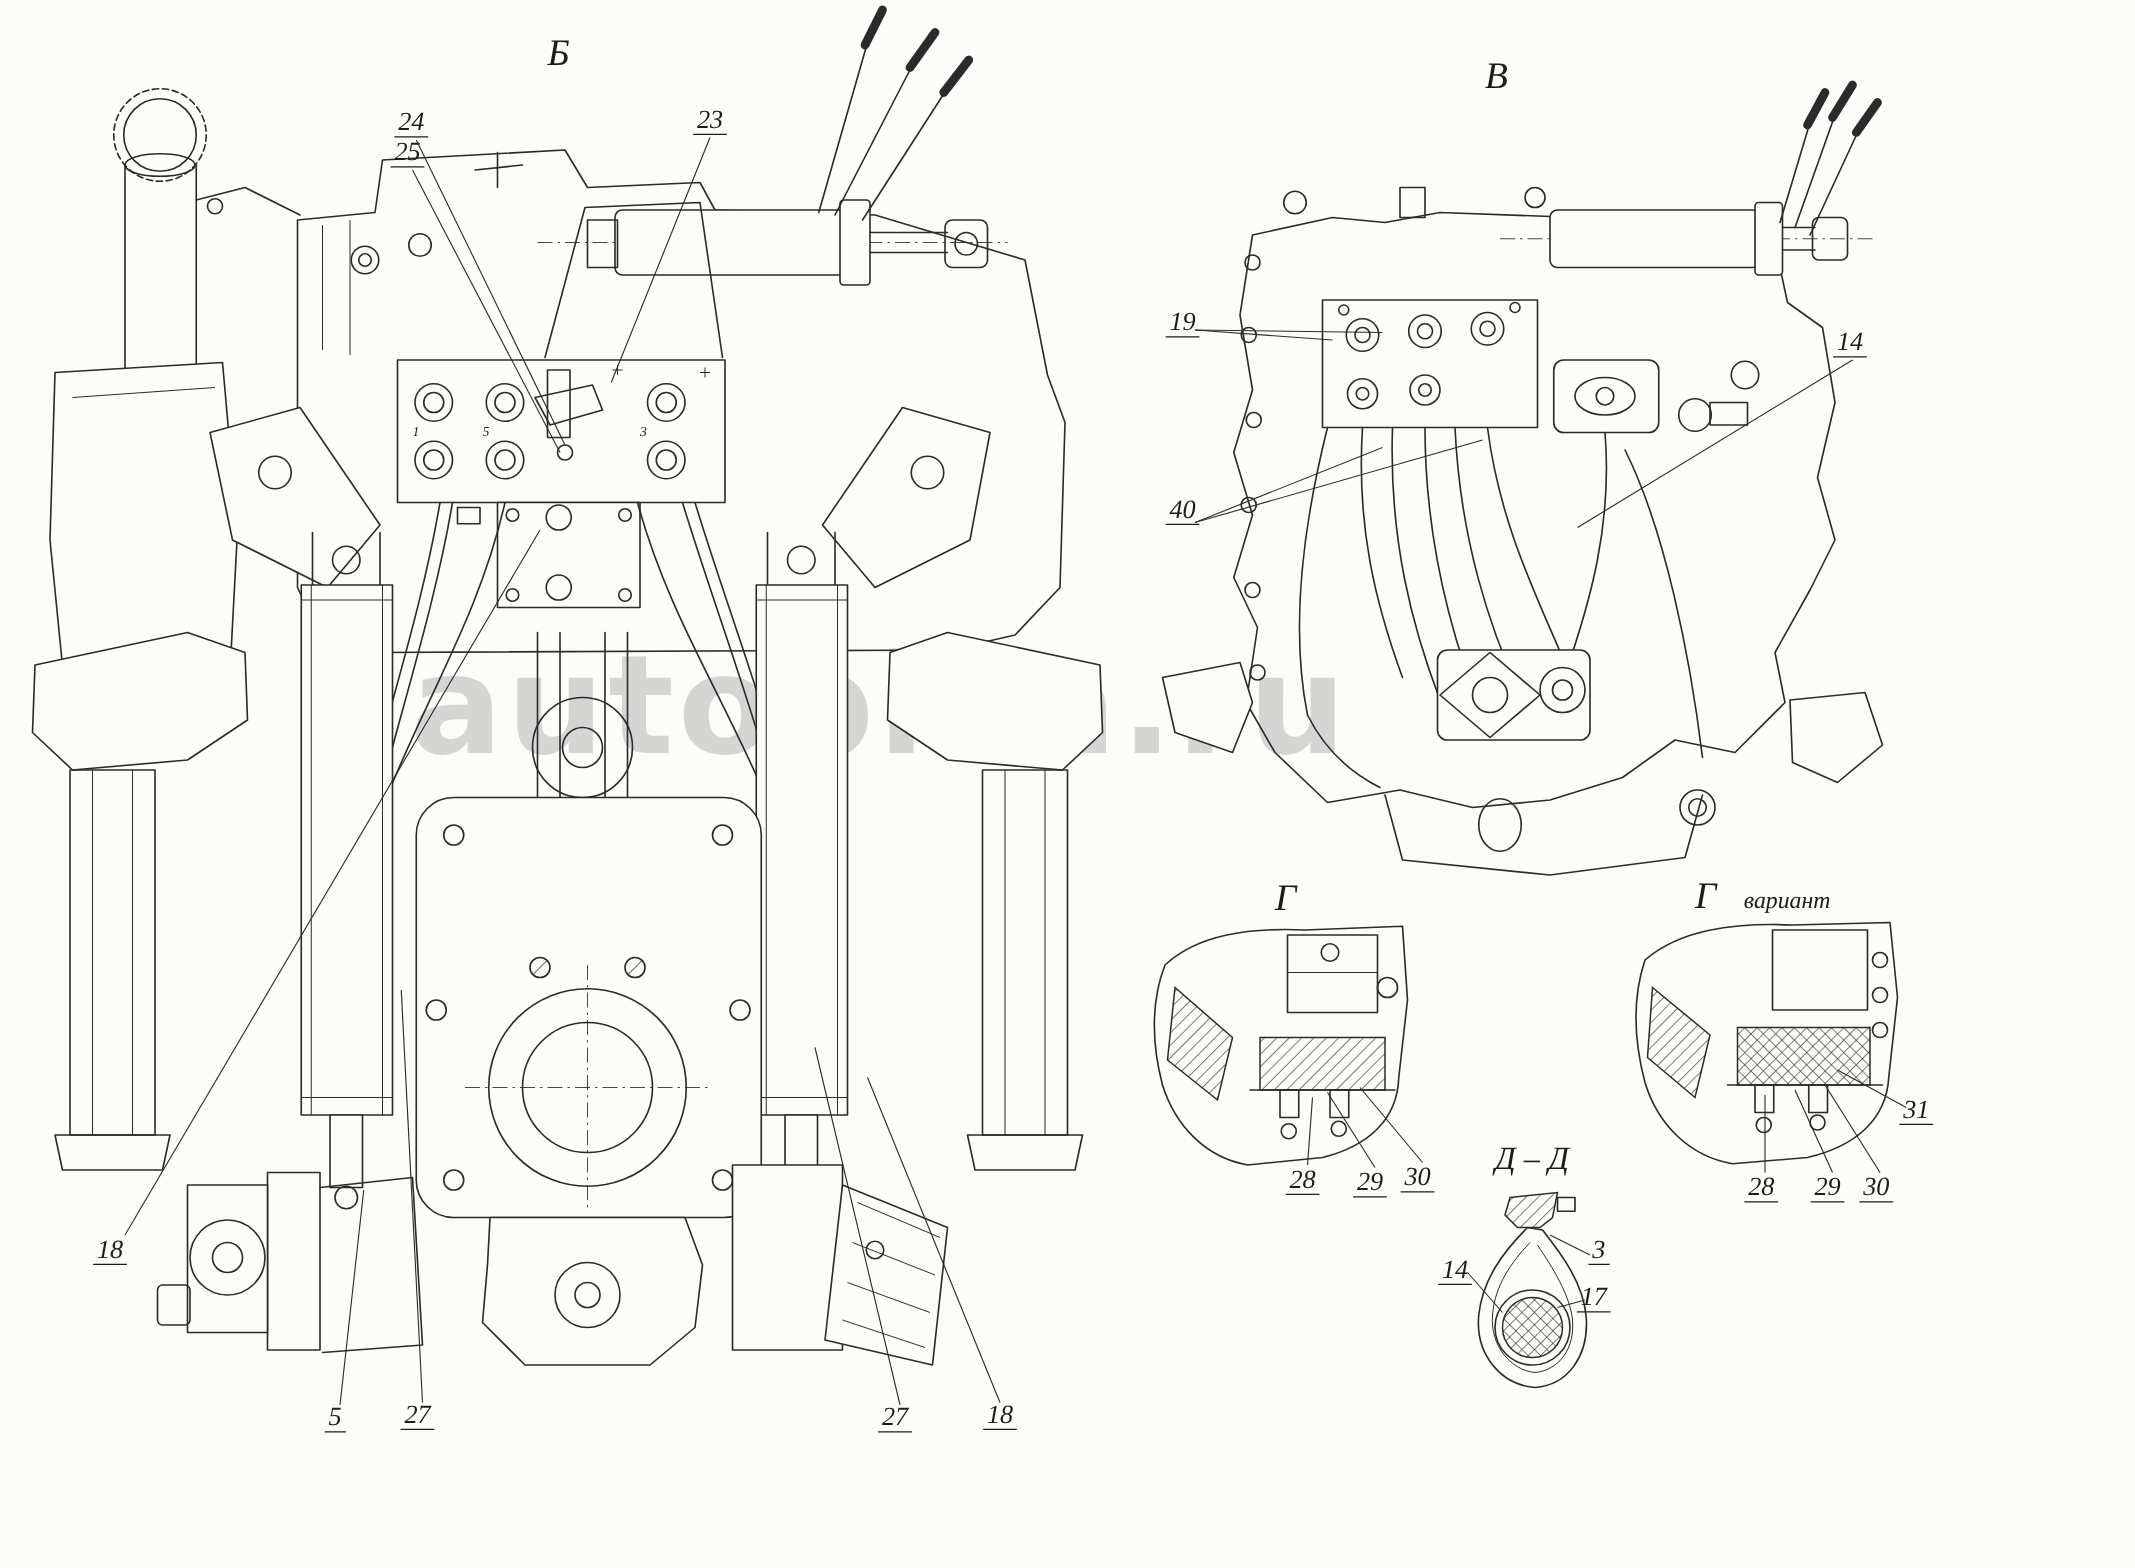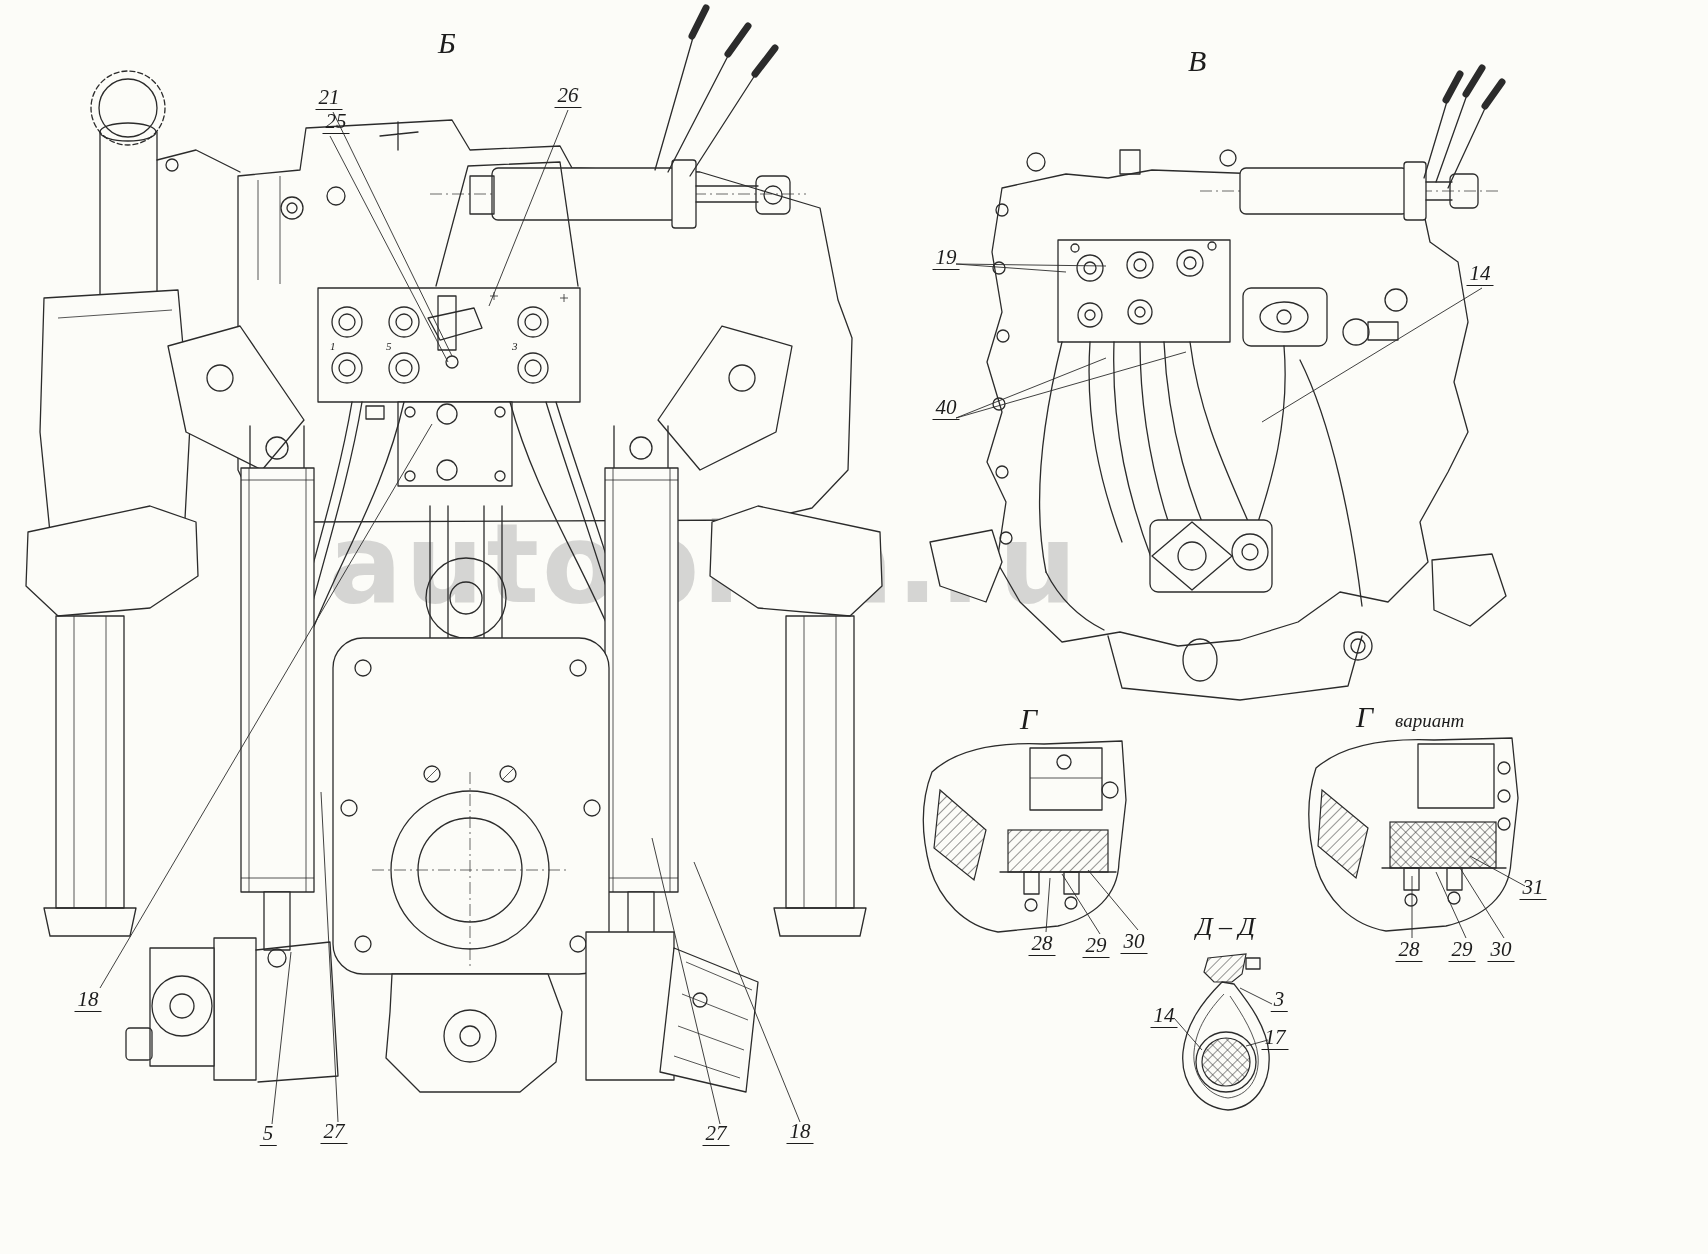--- a/index.html
+++ b/index.html
@@ -329,23 +329,23 @@
   <div class="view-label" style="left:1020px; top:702px;">Г</div>
   <div class="view-label" style="left:1356px; top:700px;">
     <span>Г</span><span class="suffix">вариант</span>
   </div>
   <div class="view-label small" style="left:1196px; top:912px;">Д – Д</div>
 
   <span class="port-num" style="left:330px; top:340px;">1</span>
   <span class="port-num" style="left:386px; top:340px;">5</span>
   <span class="port-num" style="left:512px; top:340px;">3</span>
 
-  <span class="callout" style="left:329px;  top:86px;">21</span>
-  <span class="callout" style="left:336px;  top:110px;">25</span>
-  <span class="callout" style="left:568px;  top:84px;">26</span>
+  <span class="callout" style="left:329px;  top:86px;">24</span>
+  <span class="callout" style="left:326px;  top:110px;">25</span>
+  <span class="callout" style="left:568px;  top:84px;">23</span>
   <span class="callout" style="left:946px;  top:246px;">19</span>
   <span class="callout" style="left:1480px; top:262px;">14</span>
   <span class="callout" style="left:946px;  top:396px;">40</span>
   <span class="callout" style="left:88px;   top:988px;">18</span>
   <span class="callout" style="left:268px;  top:1122px;">5</span>
   <span class="callout" style="left:334px;  top:1120px;">27</span>
   <span class="callout" style="left:716px;  top:1122px;">27</span>
   <span class="callout" style="left:800px;  top:1120px;">18</span>
   <span class="callout" style="left:1042px; top:932px;">28</span>
   <span class="callout" style="left:1096px; top:934px;">29</span>

